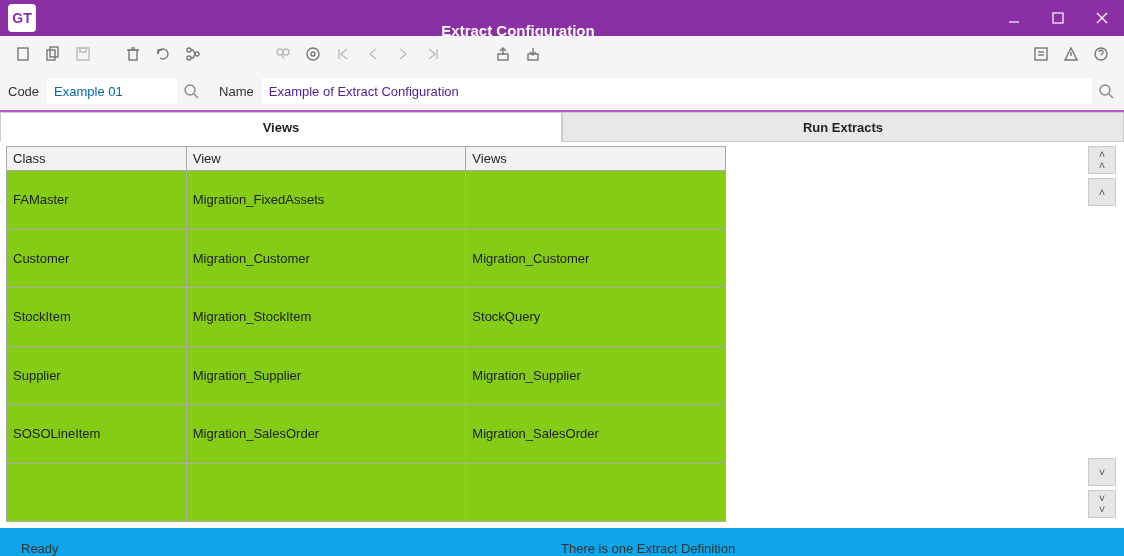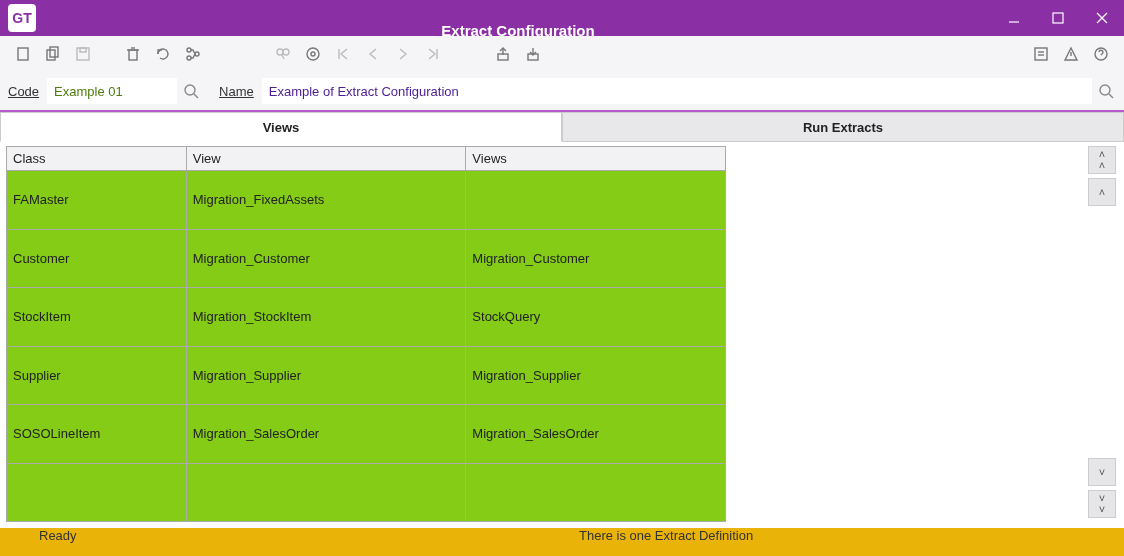--- a/index.html
+++ b/index.html
@@ -13,40 +13,40 @@
 .win-btn svg{stroke:#fff;fill:none;stroke-width:1.2;}
 
 .toolbar{background:#f5f5f7;height:36px;display:flex;align-items:center;padding:0 8px;}
 .tb-btn{width:26px;height:26px;display:flex;align-items:center;justify-content:center;cursor:pointer;color:#777;margin:0 2px;}
 .tb-btn.disabled{color:#bbb;cursor:default;}
 .tb-sep{width:20px;}
 .tb-btn svg{stroke:currentColor;fill:none;stroke-width:1.4;}
 .tb-grow{flex:1;}
 
 .form-row{background:#f5f5f7;height:40px;display:flex;align-items:center;padding:0 8px;border-bottom:2px solid #b55ac9;}
-.form-row label{color:#333;margin-right:8px;text-decoration:underline;}
-.code-input{width:130px;height:26px;background:#fff;border:1px solid transparent;padding:0 6px;color:#4d7c0f;margin-right:4px;}
+.form-row label{color:#333;margin-right:8px;}
+.code-input{width:130px;height:26px;background:#fff;border:1px solid transparent;padding:0 6px;color:#0369a1;margin-right:4px;}
 .search-icon-small{width:20px;height:20px;display:flex;align-items:center;justify-content:center;color:#888;cursor:pointer;margin-right:18px;}
 .name-input{flex:1;height:26px;background:#fff;border:1px solid transparent;padding:0 6px;color:#4c1d95;margin-right:4px;}
 
 .tabs{display:flex;height:30px;background:#e8e8ea;}
 .tab{flex:1;display:flex;align-items:center;justify-content:center;font-weight:600;color:#222;cursor:pointer;border:1px solid #ccc;background:#e8e8ea;}
 .tab.active{background:#fff;border-bottom:1px solid #fff;}
 
 .content{flex:1;display:flex;background:#fff;padding:4px 6px 6px 6px;overflow:hidden;}
 .grid-wrap{flex:1;display:flex;gap:37px;}
 .grid{border-collapse:collapse;width:720px;}
 .grid th,.grid td{border:1px solid #aaa;text-align:left;padding:2px 6px;height:24px;color:#222;background:#84cc16;}
 .grid th{background:#f2f2f4;font-weight:400;}
 .right-pane{flex:1;}
 .side-btns{display:flex;flex-direction:column;width:30px;margin-left:4px;}
 .side-spacer{flex:1;}
 .side-btn{width:28px;height:28px;background:#e6e6e8;border:1px solid #ccc;display:flex;align-items:center;justify-content:center;cursor:pointer;margin-bottom:4px;color:#555;font-size:11px;line-height:1;}
 
-.status{height:28px;background:#eab308;display:flex;align-items:flex-start;padding:0 39px;color:#333;}
+.status{height:28px;background:#0ea5e9;display:flex;align-items:flex-end;padding:0 21px;color:#333;}
 .status .s1{width:540px;}
 </style>
 </head>
 <body>
 
 <div class="titlebar">
   <div class="app-icon">GT</div>
   <div class="title">Extract Configuration</div>
   <div class="win-btns">
     <div class="win-btn">

